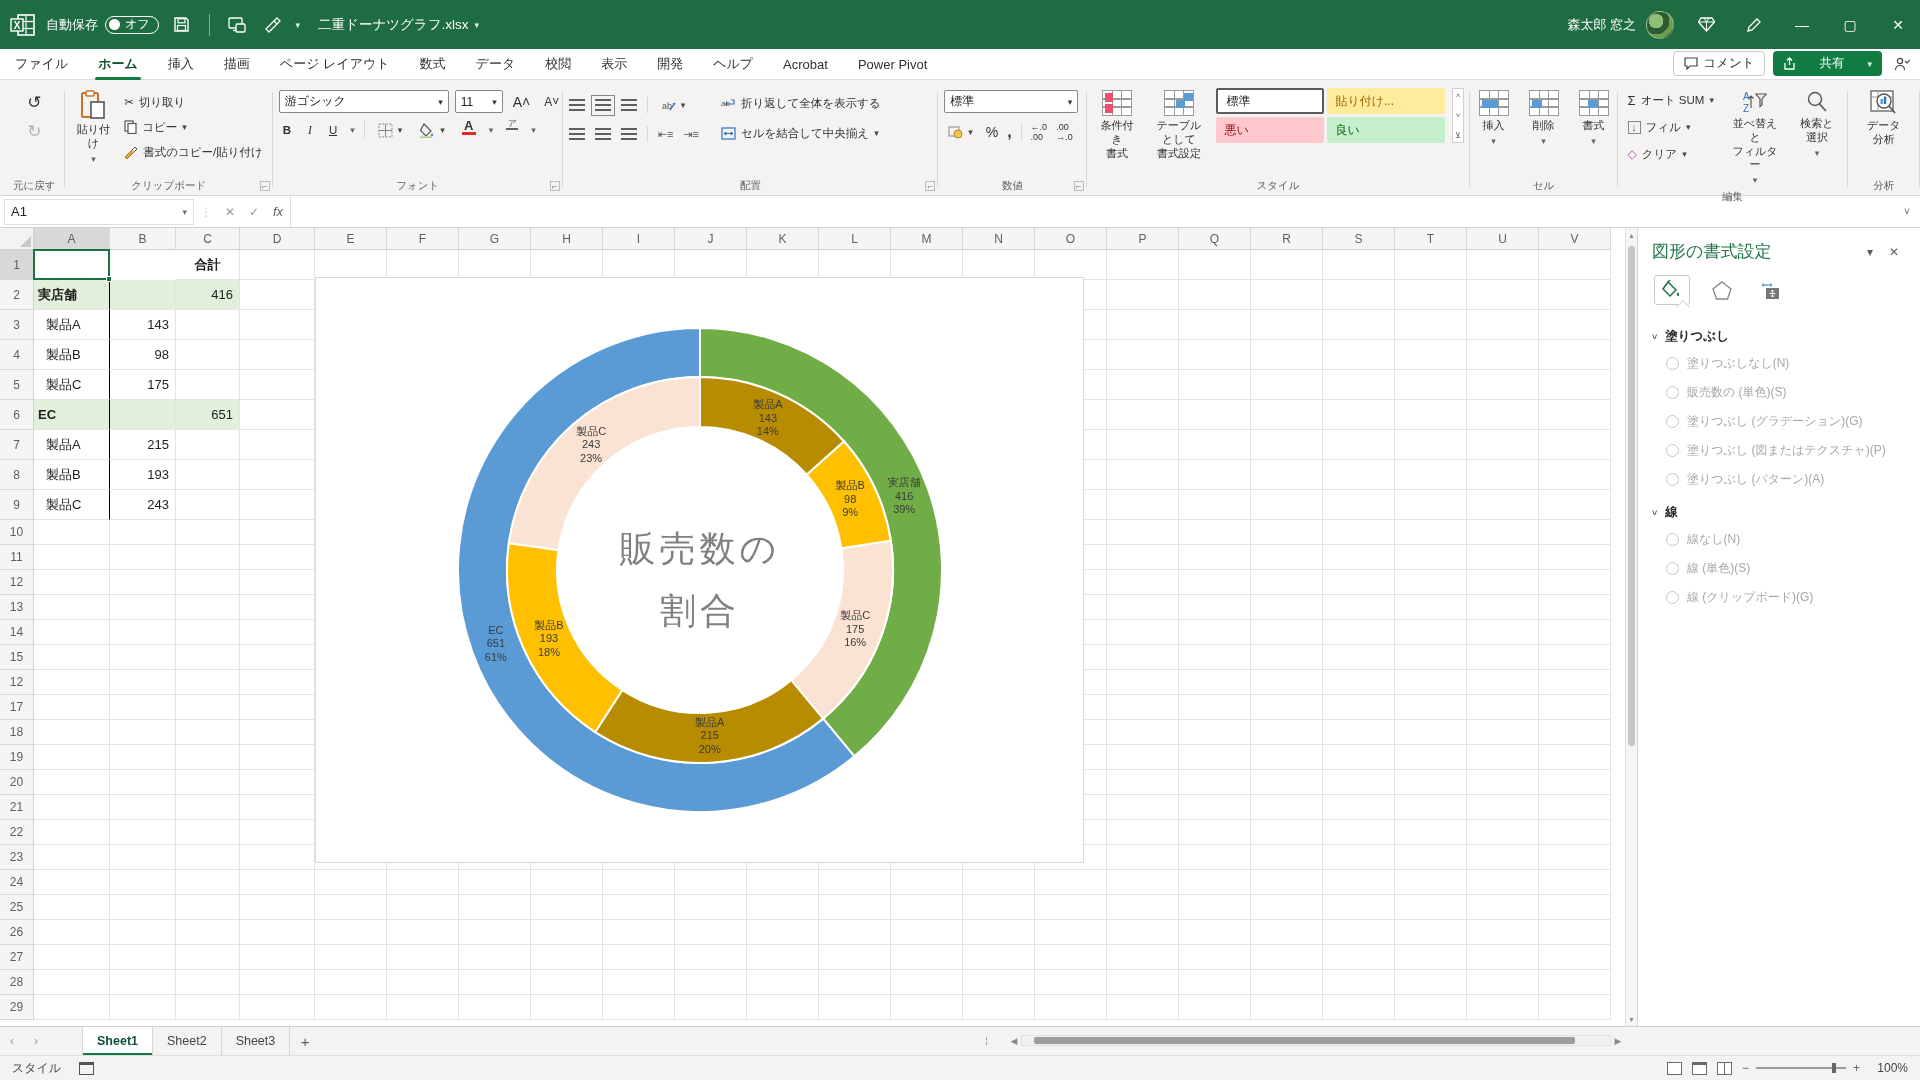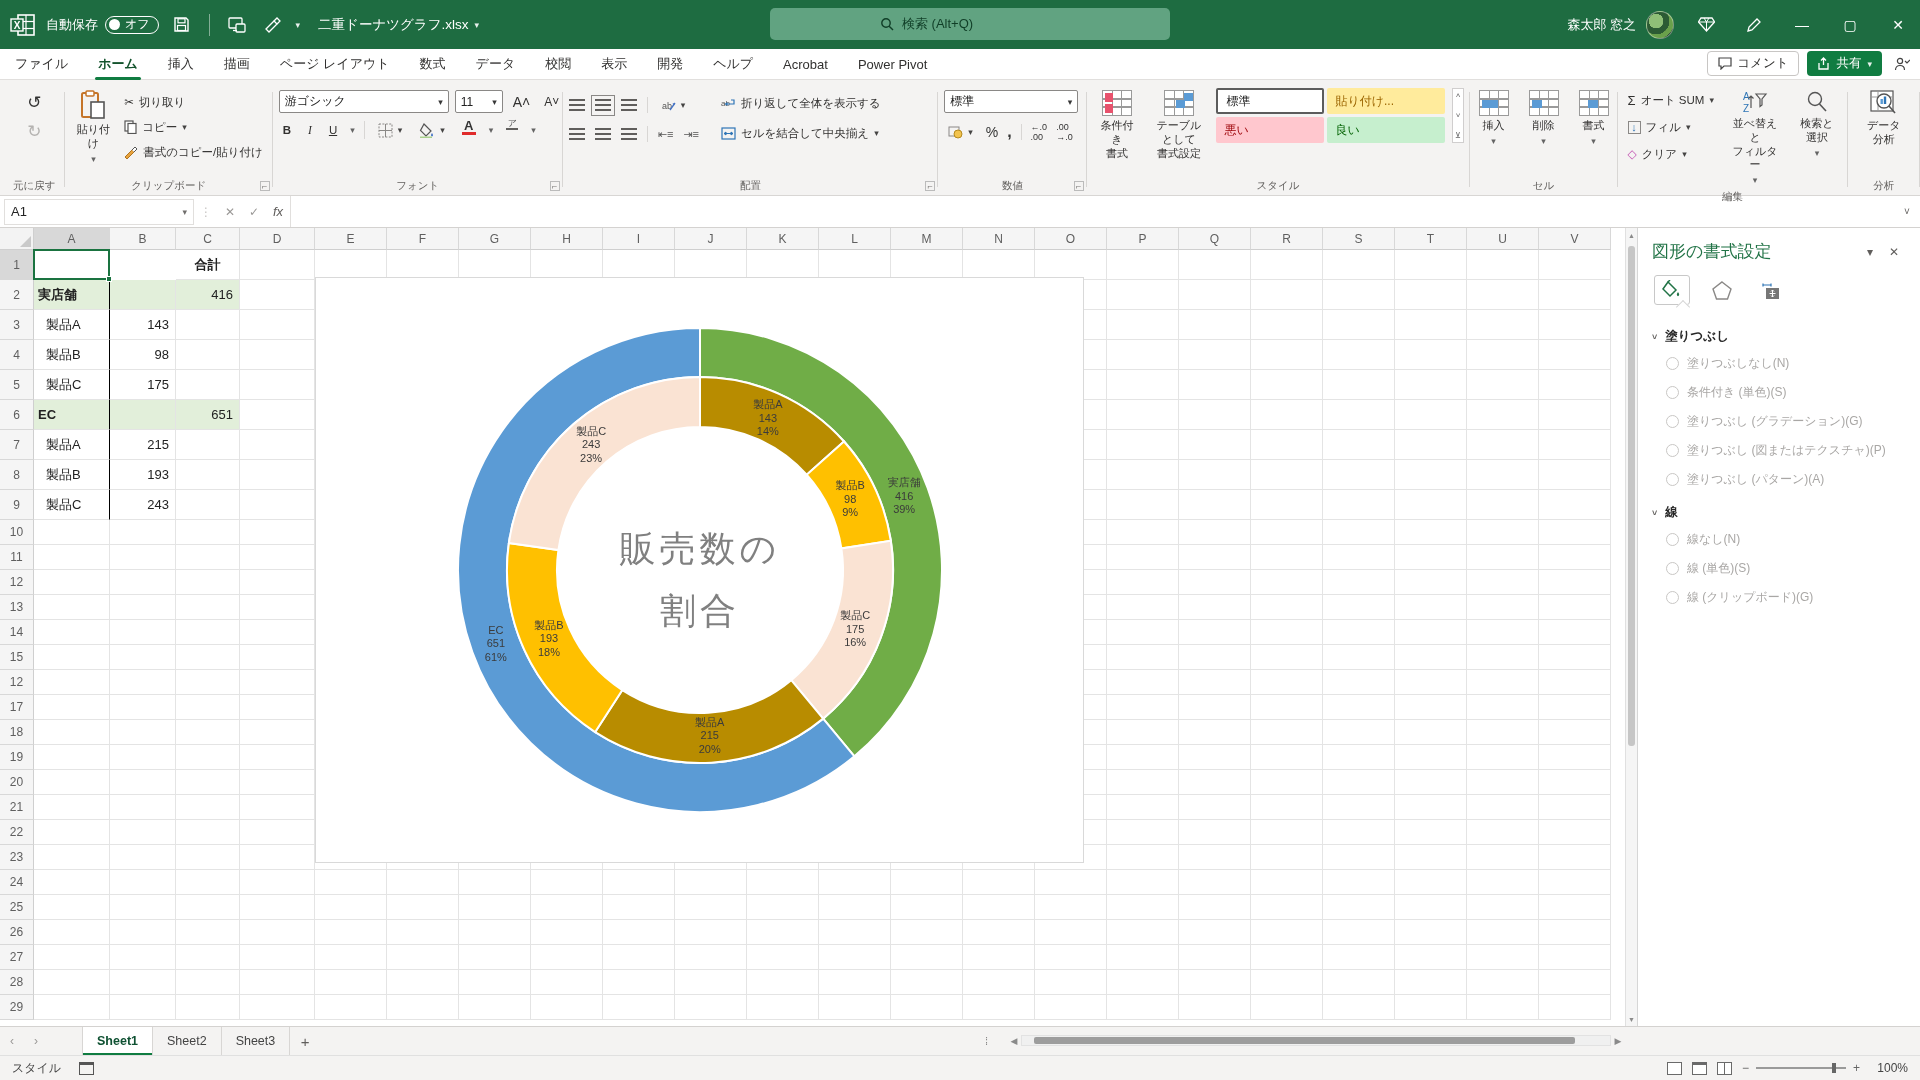--- a/index.html
+++ b/index.html
@@ -18,21 +18,21 @@
   .avatar { width:28px; height:28px; border-radius:50%; background:radial-gradient(circle at 35% 35%, #8fbf77 0 30%, #2c5b34 31% 55%, #6aa04b 56% 75%, #1d4426 76%); border:1px solid #ffffff66; margin:0 6px; }
   .winbtn { width:44px; height:49px; display:flex; align-items:center; justify-content:center; font-size:14px; }
   .chev { font-size:9px; opacity:.9; }
 
   .tabrow { height:31px; background:#fff; display:flex; align-items:center; border-bottom:1px solid #e1dfdd; position:relative; }
   .rtab { padding:0 15px; font-size:13px; color:#323130; height:31px; display:flex; align-items:center; position:relative; }
   .rtab.active { font-weight:bold; color:#14532d; }
   .rtab.active::after { content:""; position:absolute; left:12px; right:12px; bottom:0; height:3px; background:#107c41; border-radius:2px; }
   .tabrow-right { position:absolute; right:10px; top:2px; display:flex; align-items:center; gap:8px; }
   .comment-btn { border:1px solid #c8c6c4; border-radius:4px; height:25px; display:flex; align-items:center; gap:5px; padding:0 10px; font-size:12.5px; color:#323130; background:#fff; }
-  .share-btn { background:#107c41; color:#fff; border-radius:4px; height:25px; display:flex; align-items:center; gap:6px; padding:0 10px; font-size:12.5px; }
+  .share-btn { background:#107c41; color:#fff; border-radius:4px; height:25px; display:flex; align-items:center; gap:23px; padding:0 10px; font-size:12.5px; }
 
   .ribbon { height:116px; background:#f4f3f2; border-bottom:1px solid #d8d6d4; display:flex; padding:4px 0 0 4px; }
   .rgroup { display:flex; flex-direction:column; padding:2px 6px 0 6px; position:relative; }
   .rgroup::after { content:""; position:absolute; right:0; top:8px; bottom:8px; width:1px; background:#d8d6d4; }
   .rg-body { flex:1; display:flex; align-items:flex-start; gap:4px; }
   .rg-label { height:18px; font-size:10.5px; color:#605e5c; text-align:center; display:flex; align-items:center; justify-content:center; gap:14px; }
   .dlg { font-size:9px; color:#797775; border:1px solid #bbb; width:10px; height:10px; line-height:8px; text-align:center; position:absolute; right:3px; bottom:4px; }
   .bigbtn { display:flex; flex-direction:column; align-items:center; justify-content:center; gap:3px; font-size:11px; color:#323130; padding:4px 6px; border-radius:3px; text-align:center; line-height:1.25; }
   .smallbtn { display:flex; align-items:center; gap:5px; font-size:11.5px; color:#323130; height:22px; padding:0 4px; border-radius:2px; white-space:nowrap; }
   .icobox { display:inline-flex; align-items:center; justify-content:center; }
@@ -171,29 +171,20 @@
           <path d="M2 13 L10 5 L13 8 L5 16 Z" fill="none" stroke="#fff" stroke-width="1.3"></path>
           <path d="M10 5 L13 2 L16 5 L13 8" fill="none" stroke="#fff" stroke-width="1.3"></path>
         </svg>
     </span>
     <span class="chev">▾</span>
     <span class="filename">
       <span>二重ドーナツグラフ.xlsx</span>
       <span class="chev">▾</span>
     </span>
   </div>
-  <div class="tb-search">
-    <span class="icobox">
-      <svg width="14" height="14" viewBox="0 0 14 14">
-          <circle cx="6" cy="6" r="4.2" fill="none" stroke="#103e27" stroke-width="1.4"></circle>
-          <line x1="9.2" y1="9.2" x2="13" y2="13" stroke="#103e27" stroke-width="1.4"></line>
-        </svg>
-    </span>
-    <span>検索 (Alt+Q)</span>
-  </div>
   <div class="tb-right">
     <span style="font-size:13px;">森太郎 窓之</span>
     <span class="avatar"></span>
     <span class="winbtn">
       <svg width="17" height="15" viewBox="0 0 17 15">
           <path d="M3 1 h11 l2.5 4 -8 9 -8 -9 z" fill="none" stroke="#fff" stroke-width="1.3"></path>
           <path d="M1 5 h15 M6 1 l2.5 4 2.5 -4 M8.5 5 v8" fill="none" stroke="#fff" stroke-width="1"></path>
         </svg>
     </span>
     <span class="winbtn">
@@ -1376,21 +1367,21 @@
         <div class="psec-title">
           <span class="ch">˅</span>
           <span>塗りつぶし</span>
         </div>
         <div class="popt">
           <span class="radio"></span>
           <span>塗りつぶしなし(N)</span>
         </div>
         <div class="popt">
           <span class="radio"></span>
-          <span>条件付き (単色)(S)</span>
+          <span>販売数の (単色)(S)</span>
         </div>
         <div class="popt">
           <span class="radio"></span>
           <span>塗りつぶし (グラデーション)(G)</span>
         </div>
         <div class="popt">
           <span class="radio"></span>
           <span>塗りつぶし (図またはテクスチャ)(P)</span>
         </div>
         <div class="popt">

